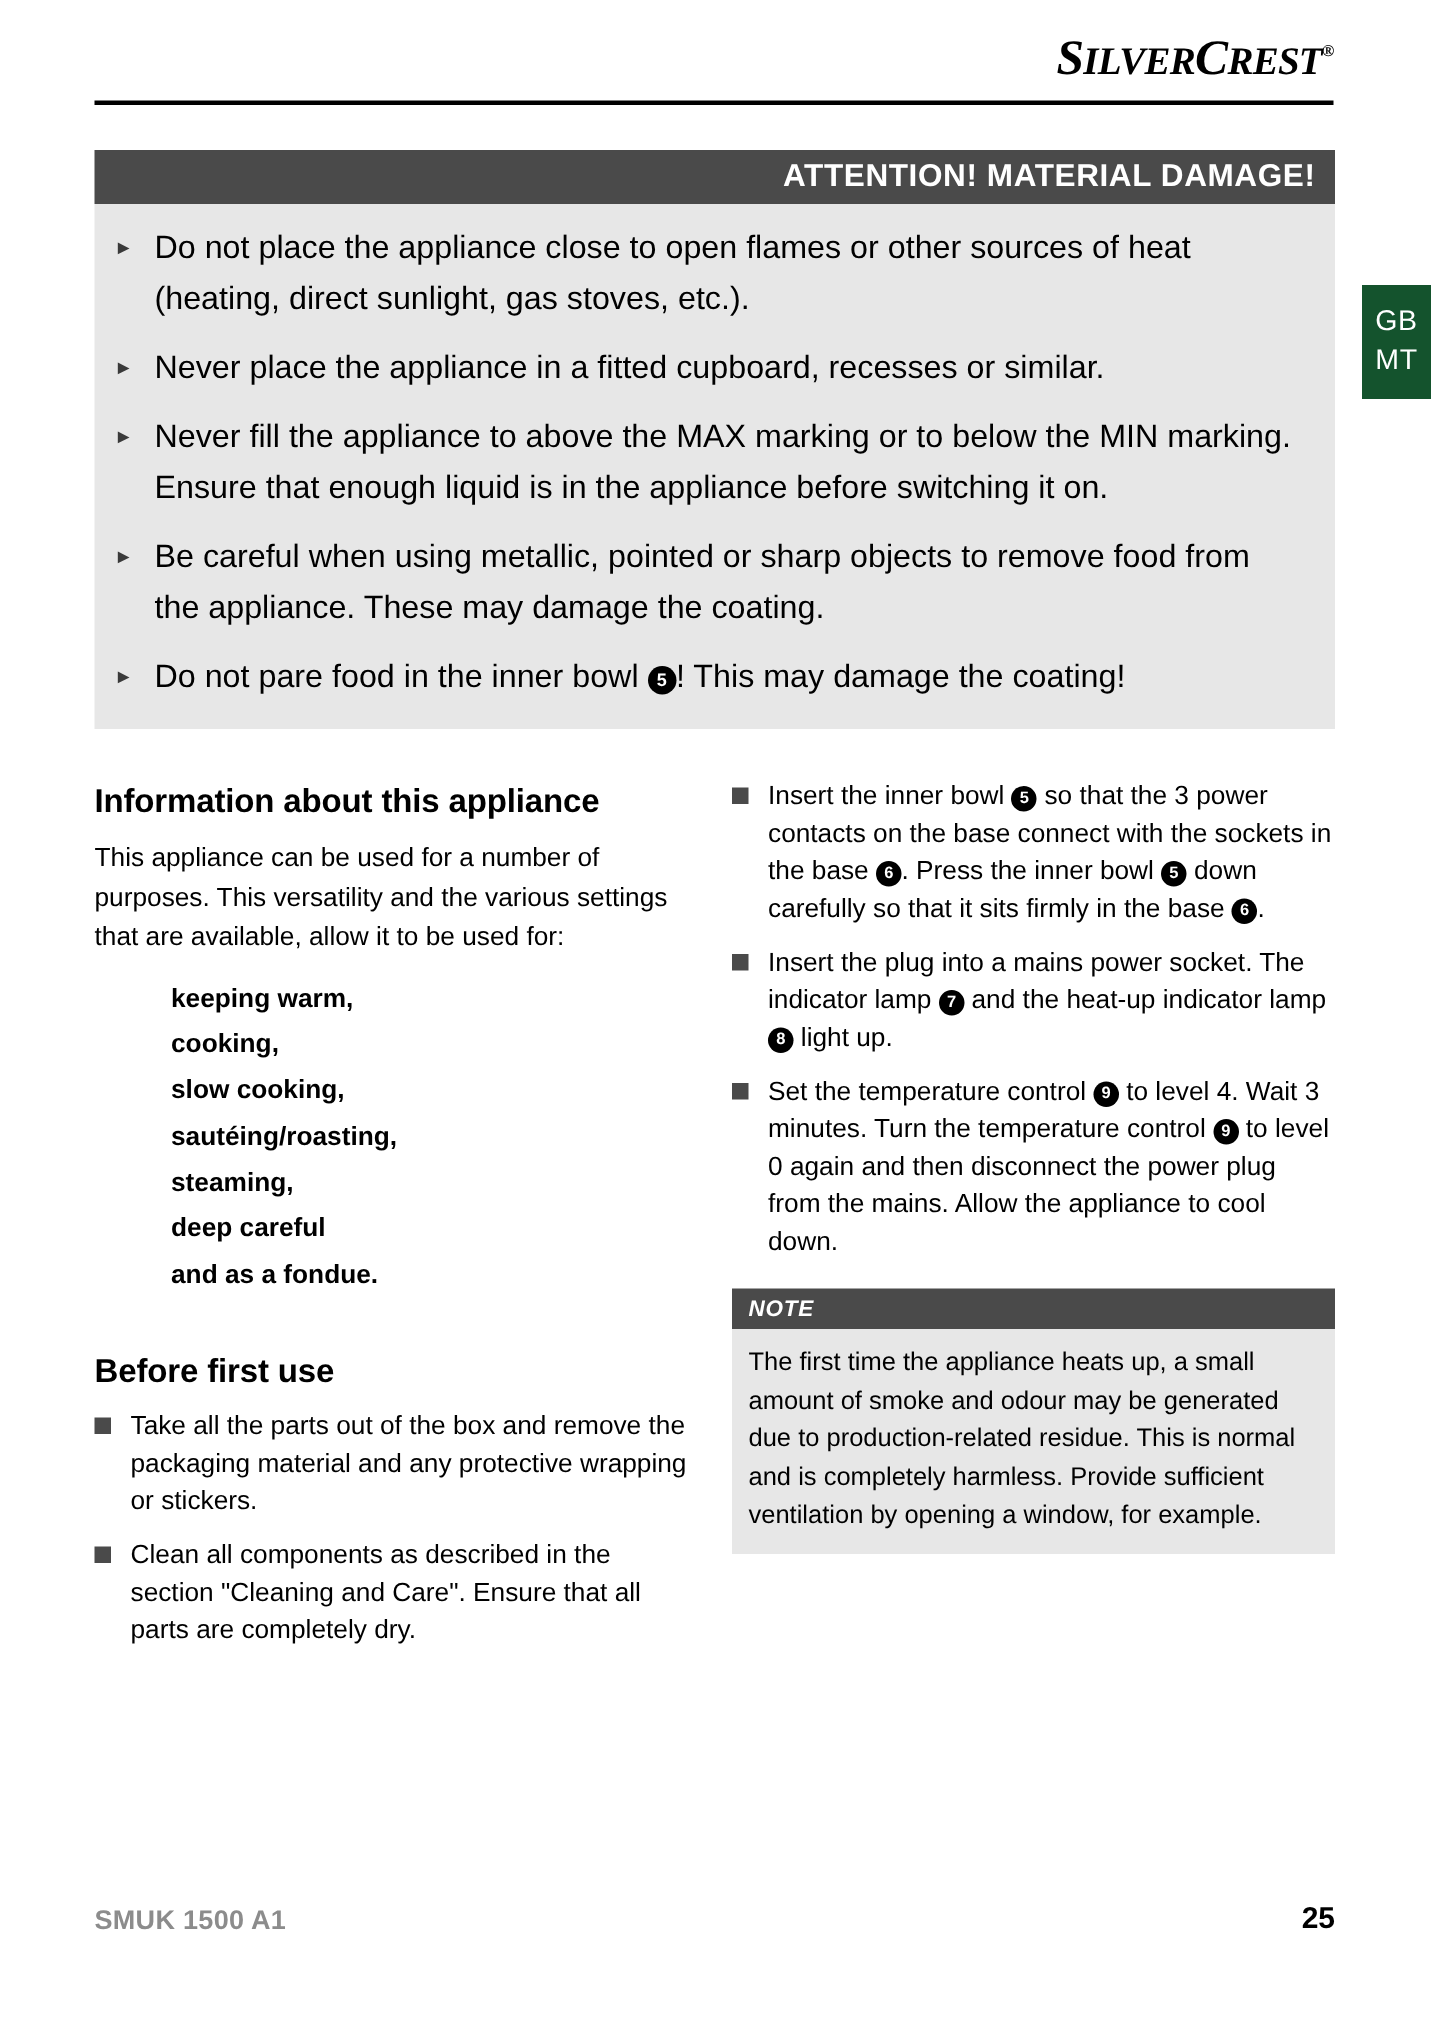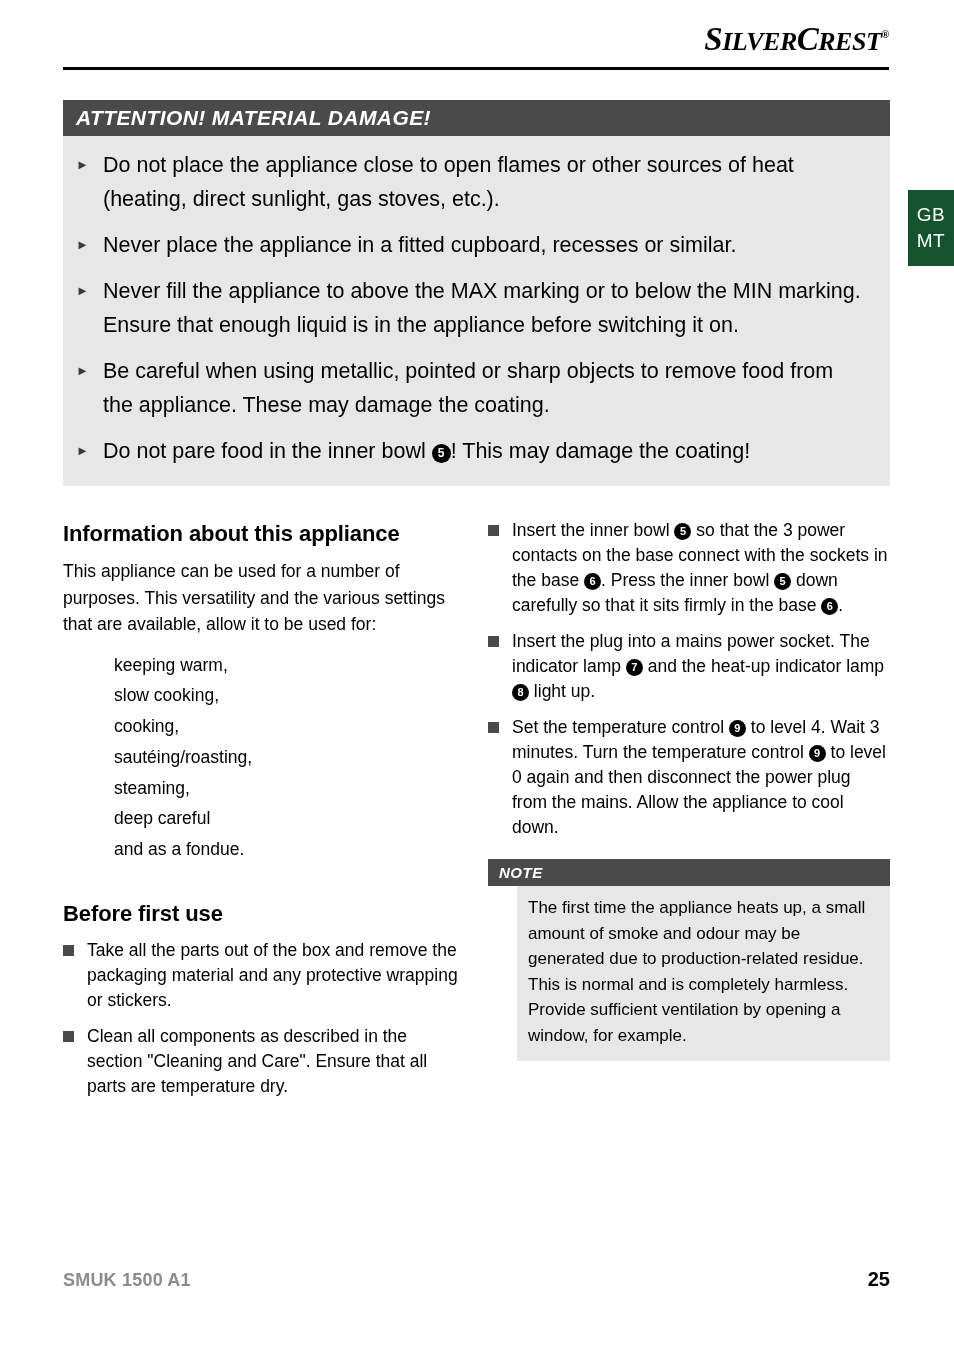--- a/index.html
+++ b/index.html
@@ -79,25 +79,25 @@
   .callout {
     position: absolute;
     left: 63px;
     top: 100px;
     width: 827px;
   }
   .callout-head {
     background: #4a4a4a;
     color: #ffffff;
     font-weight: bold;
-    font-style: italic;
     font-size: 21px;
     line-height: 36px;
     padding: 0 13px;
     letter-spacing: 0.4px;
+    text-align: right;
   }
   .callout-body {
     background: #e7e7e7;
     padding: 12px 22px 18px 13px;
   }
   .warn-item {
     display: flex;
     font-size: 21.5px;
     line-height: 34px;
     margin-bottom: 12px;
@@ -134,20 +134,21 @@
   }
   .para {
     font-size: 17.5px;
     line-height: 26.5px;
     margin: 0;
   }
   .uses-list {
     margin: 12px 0 0 0;
     padding: 0;
     list-style: none;
+    font-weight: bold;
   }
   .uses-list li {
     font-size: 17.5px;
     line-height: 30.8px;
     padding-left: 51px;
   }
 
   h2.section-title.before-use {
     margin-top: 33px;
   }
@@ -184,21 +185,20 @@
     font-size: 15px;
     line-height: 27px;
     padding: 0 11px;
     letter-spacing: 0.5px;
   }
   .note-body {
     background: #e7e7e7;
     padding: 9px 12px 13px 11px;
     font-size: 17px;
     line-height: 25.5px;
-    margin-left: 29px;
   }
 
   
   .cnum {
     display: inline-block;
     width: 17px;
     height: 17px;
     border-radius: 50%;
     background: #000000;
     color: #ffffff;
@@ -277,40 +277,40 @@
         <span class="warn-text"><span>Do not pare food in the inner bowl </span><span class="cnum">5</span><span>! This may damage the coating!</span></span>
       </div>
     </div>
   </div>
 
   <div class="col-left">
     <h2 class="section-title">Information about this appliance</h2>
     <p class="para">This appliance can be used for a number of purposes. This versatility and the various settings that are available, allow it to be used for:</p>
     <ul class="uses-list">
       <li>keeping warm,</li>
+      <li>cooking,</li>
       <li>slow cooking,</li>
-      <li>cooking,</li>
       <li>sautéing/roasting,</li>
       <li>steaming,</li>
       <li>deep careful</li>
       <li>and as a fondue.</li>
     </ul>
 
     <h2 class="section-title before-use">Before first use</h2>
     <div class="sq-item">
       <span class="sq-marker">
           <i></i>
         </span>
       <span class="sq-text">Take all the parts out of the box and remove the packaging material and any protective wrapping or stickers.</span>
     </div>
     <div class="sq-item">
       <span class="sq-marker">
           <i></i>
         </span>
-      <span class="sq-text">Clean all components as described in the section "Cleaning and Care". Ensure that all parts are temperature dry.</span>
+      <span class="sq-text">Clean all components as described in the section "Cleaning and Care". Ensure that all parts are completely dry.</span>
     </div>
   </div>
 
   <div class="col-right">
     <div class="sq-item">
       <span class="sq-marker">
           <i></i>
         </span>
       <span class="sq-text"><span>Insert the inner bowl </span><span class="cnum">5</span><span> so that the 3 power contacts on the base connect with the sockets in the base </span><span class="cnum">6</span><span>. Press the inner bowl </span><span class="cnum">5</span><span> down carefully so that it sits firmly in the base </span><span class="cnum">6</span><span>.</span></span>
     </div>

